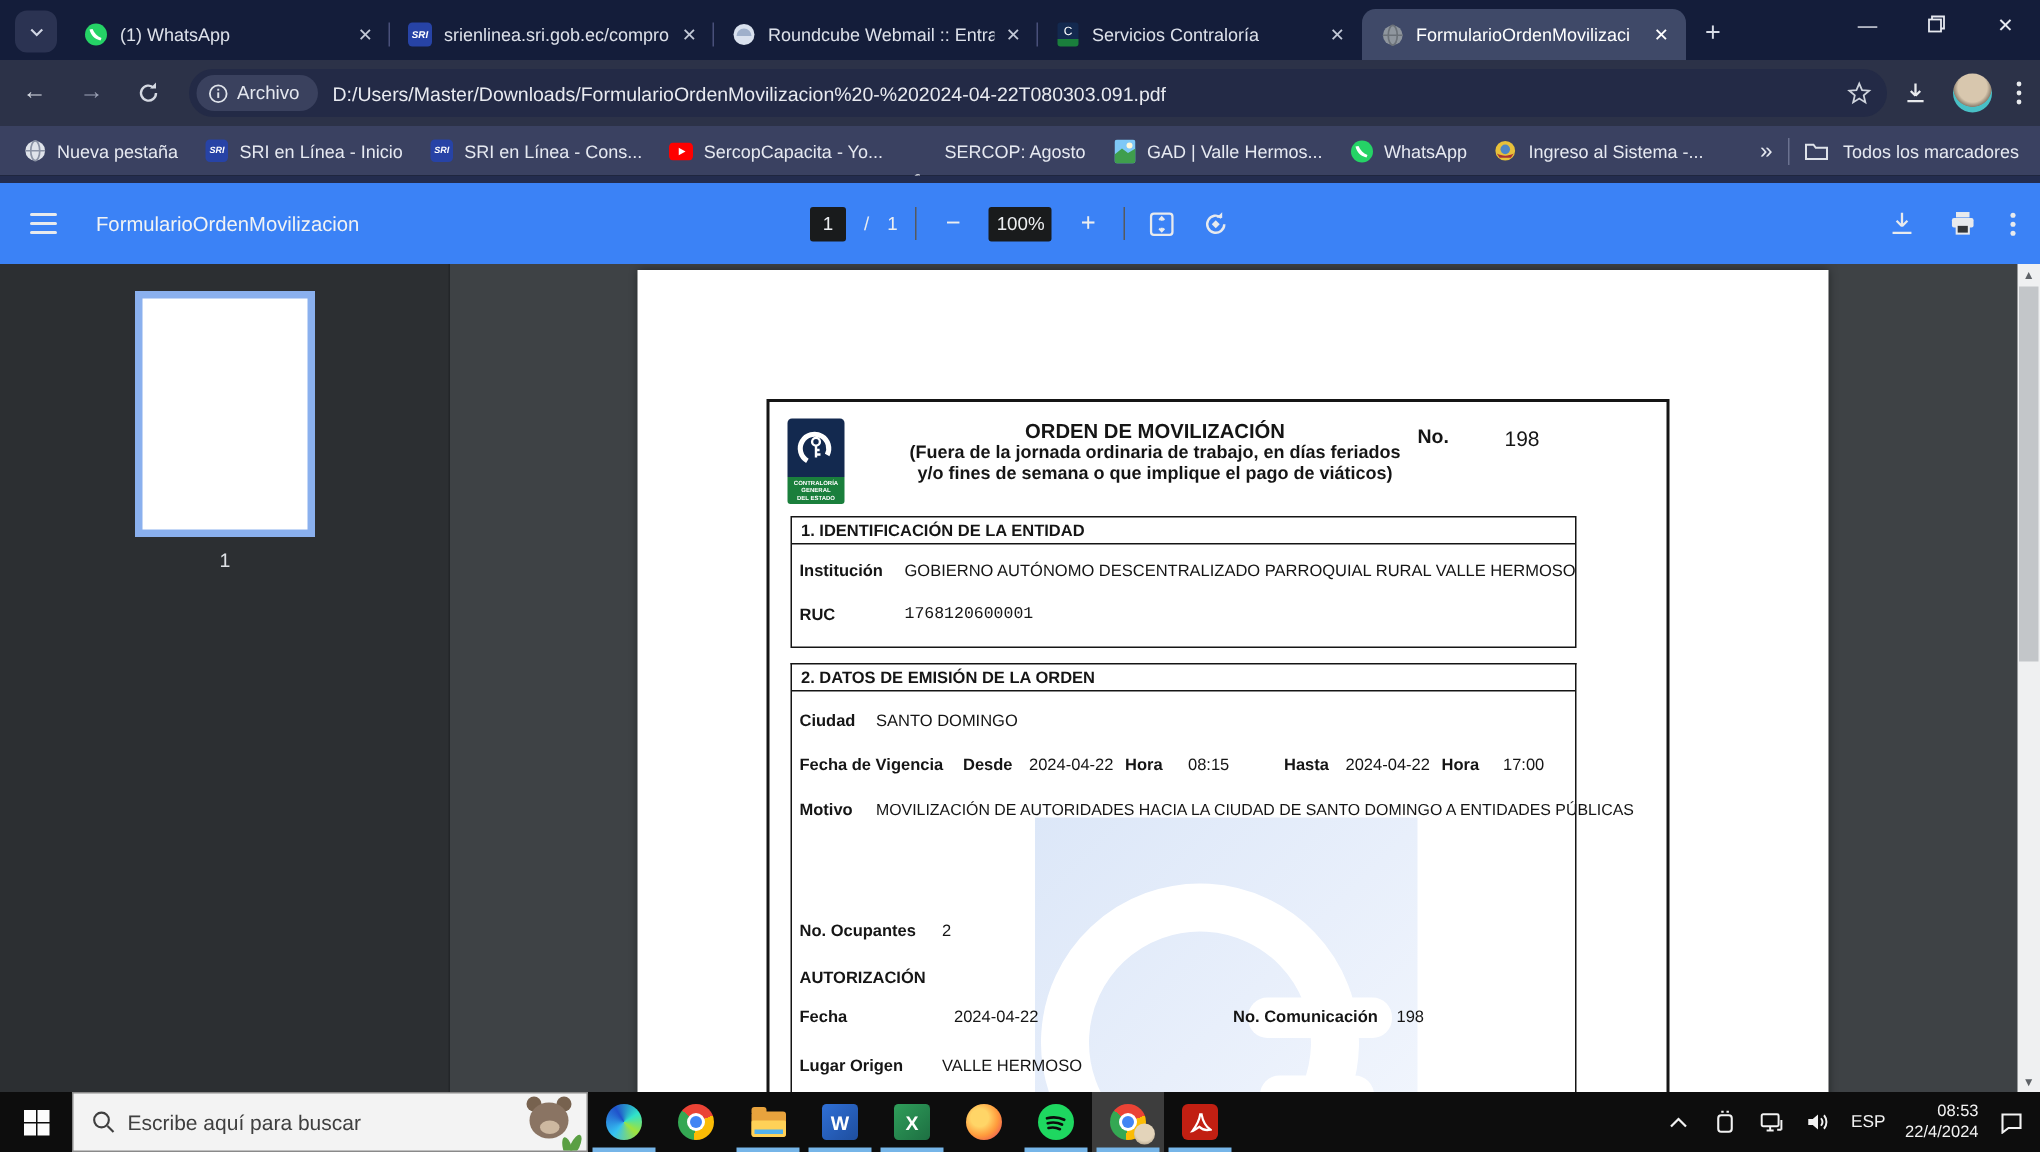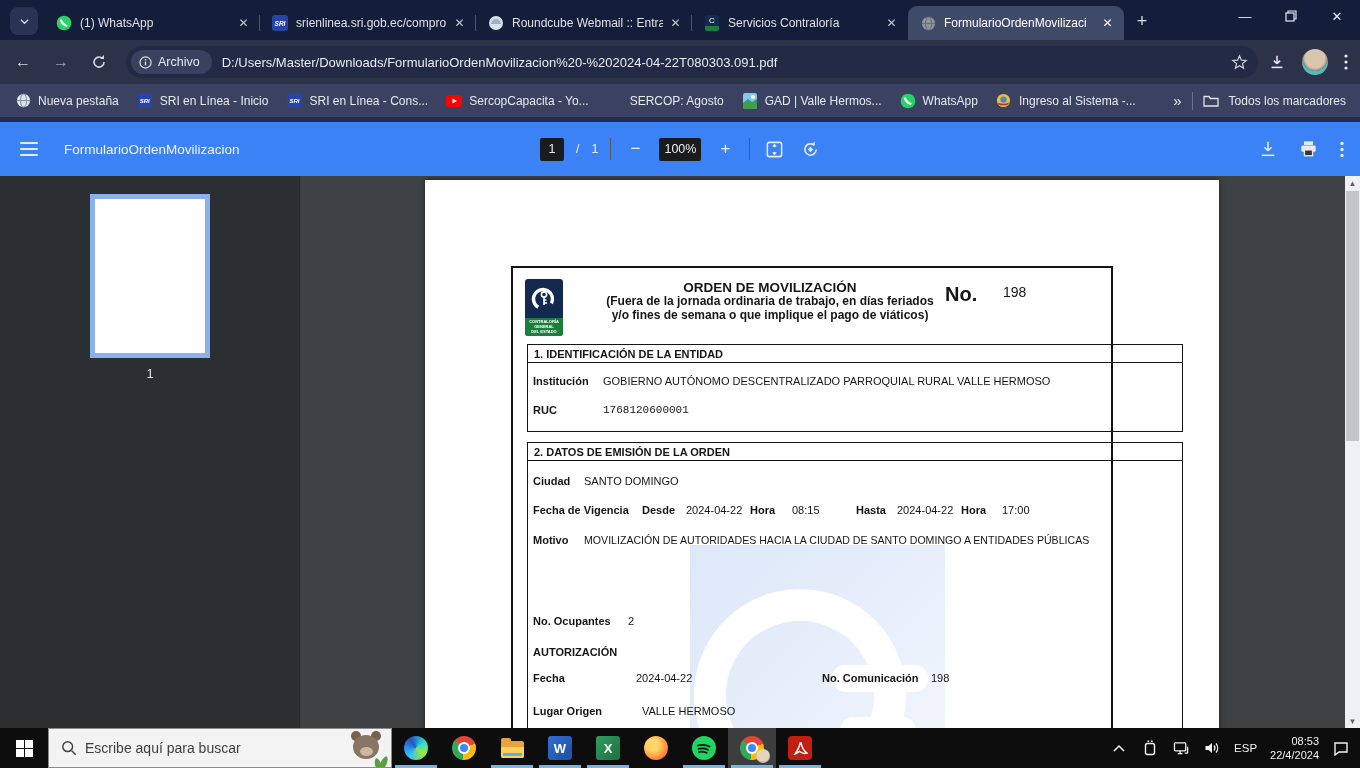--- a/index.html
+++ b/index.html
@@ -90,23 +90,23 @@
           border:2px solid #151515; z-index:2; }
   .form-header { position:relative; height:76px; }
   .cgelogo { position:absolute; left:12px; top:11px; width:38px; height:57px; }
   .cge-top { width:38px; height:39px; background:#13294f; border-radius:3px 3px 0 0; display:flex;
              align-items:center; justify-content:center; }
   .cge-bottom { width:38px; height:18px; background:#1a7f3c; border-radius:0 0 2px 2px; color:#fff;
                 font-size:4px; line-height:5px; text-align:center; font-weight:bold; padding-top:1px; }
   .hdr-titles { position:absolute; left:62px; top:12px; width:390px; text-align:center; }
   .hdr-title { font-size:13.5px; font-weight:bold; }
   .hdr-sub { font-size:12px; font-weight:bold; line-height:13.5px; }
-  .hdr-no { position:absolute; left:432px; top:15px; font-size:20px; font-weight:bold; }
+  .hdr-no { position:absolute; left:432px; top:15px; font-size:13px; font-weight:bold; }
   .hdr-noval { position:absolute; left:490px; top:16px; font-size:14px; }
-  .sec { position:absolute; left:14px; width:656px; border:1.5px solid #151515; background:transparent; }
+  .sec { position:absolute; left:14px; width:524px; border:1.5px solid #151515; background:transparent; }
   .sec1 { top:76px; height:88px; }
   .sec2 { top:174px; height:330px; border-bottom:none; }
   .sec-title { font-size:11px; font-weight:bold; padding:3px 6px 2px 6px;
                border-bottom:1.5px solid #151515; }
   .sec-body { position:relative; }
   .fl { position:absolute; font-size:11px; font-weight:bold; white-space:nowrap; }
   .fv { position:absolute; font-size:11px; white-space:nowrap; }
 
   
   .taskbar { position:absolute; left:0; top:728px; width:1360px; height:40px; background:#0d0d0d;
@@ -490,21 +490,21 @@
               <span class="fv" style="left:100px;top:154px;">2</span>
 
               <span class="fl" style="left:5px;top:185px;">AUTORIZACIÓN</span>
 
               <span class="fl" style="left:5px;top:211px;">Fecha</span>
               <span class="fv" style="left:108px;top:211px;">2024-04-22</span>
               <span class="fl" style="left:294px;top:211px;">No. Comunicación</span>
               <span class="fv" style="left:403px;top:211px;">198</span>
 
               <span class="fl" style="left:5px;top:244px;">Lugar Origen</span>
-              <span class="fv" style="left:114px;top:244px;">VALLE HERMOSO</span>
+              <span class="fv" style="left:100px;top:244px;">VALLE HERMOSO</span>
 
             </div>
           </div>
 
         </div>
       </div>
     </div>
 
     <div class="vscroll">
       <div class="arr" style="top:0;">▲</div>

